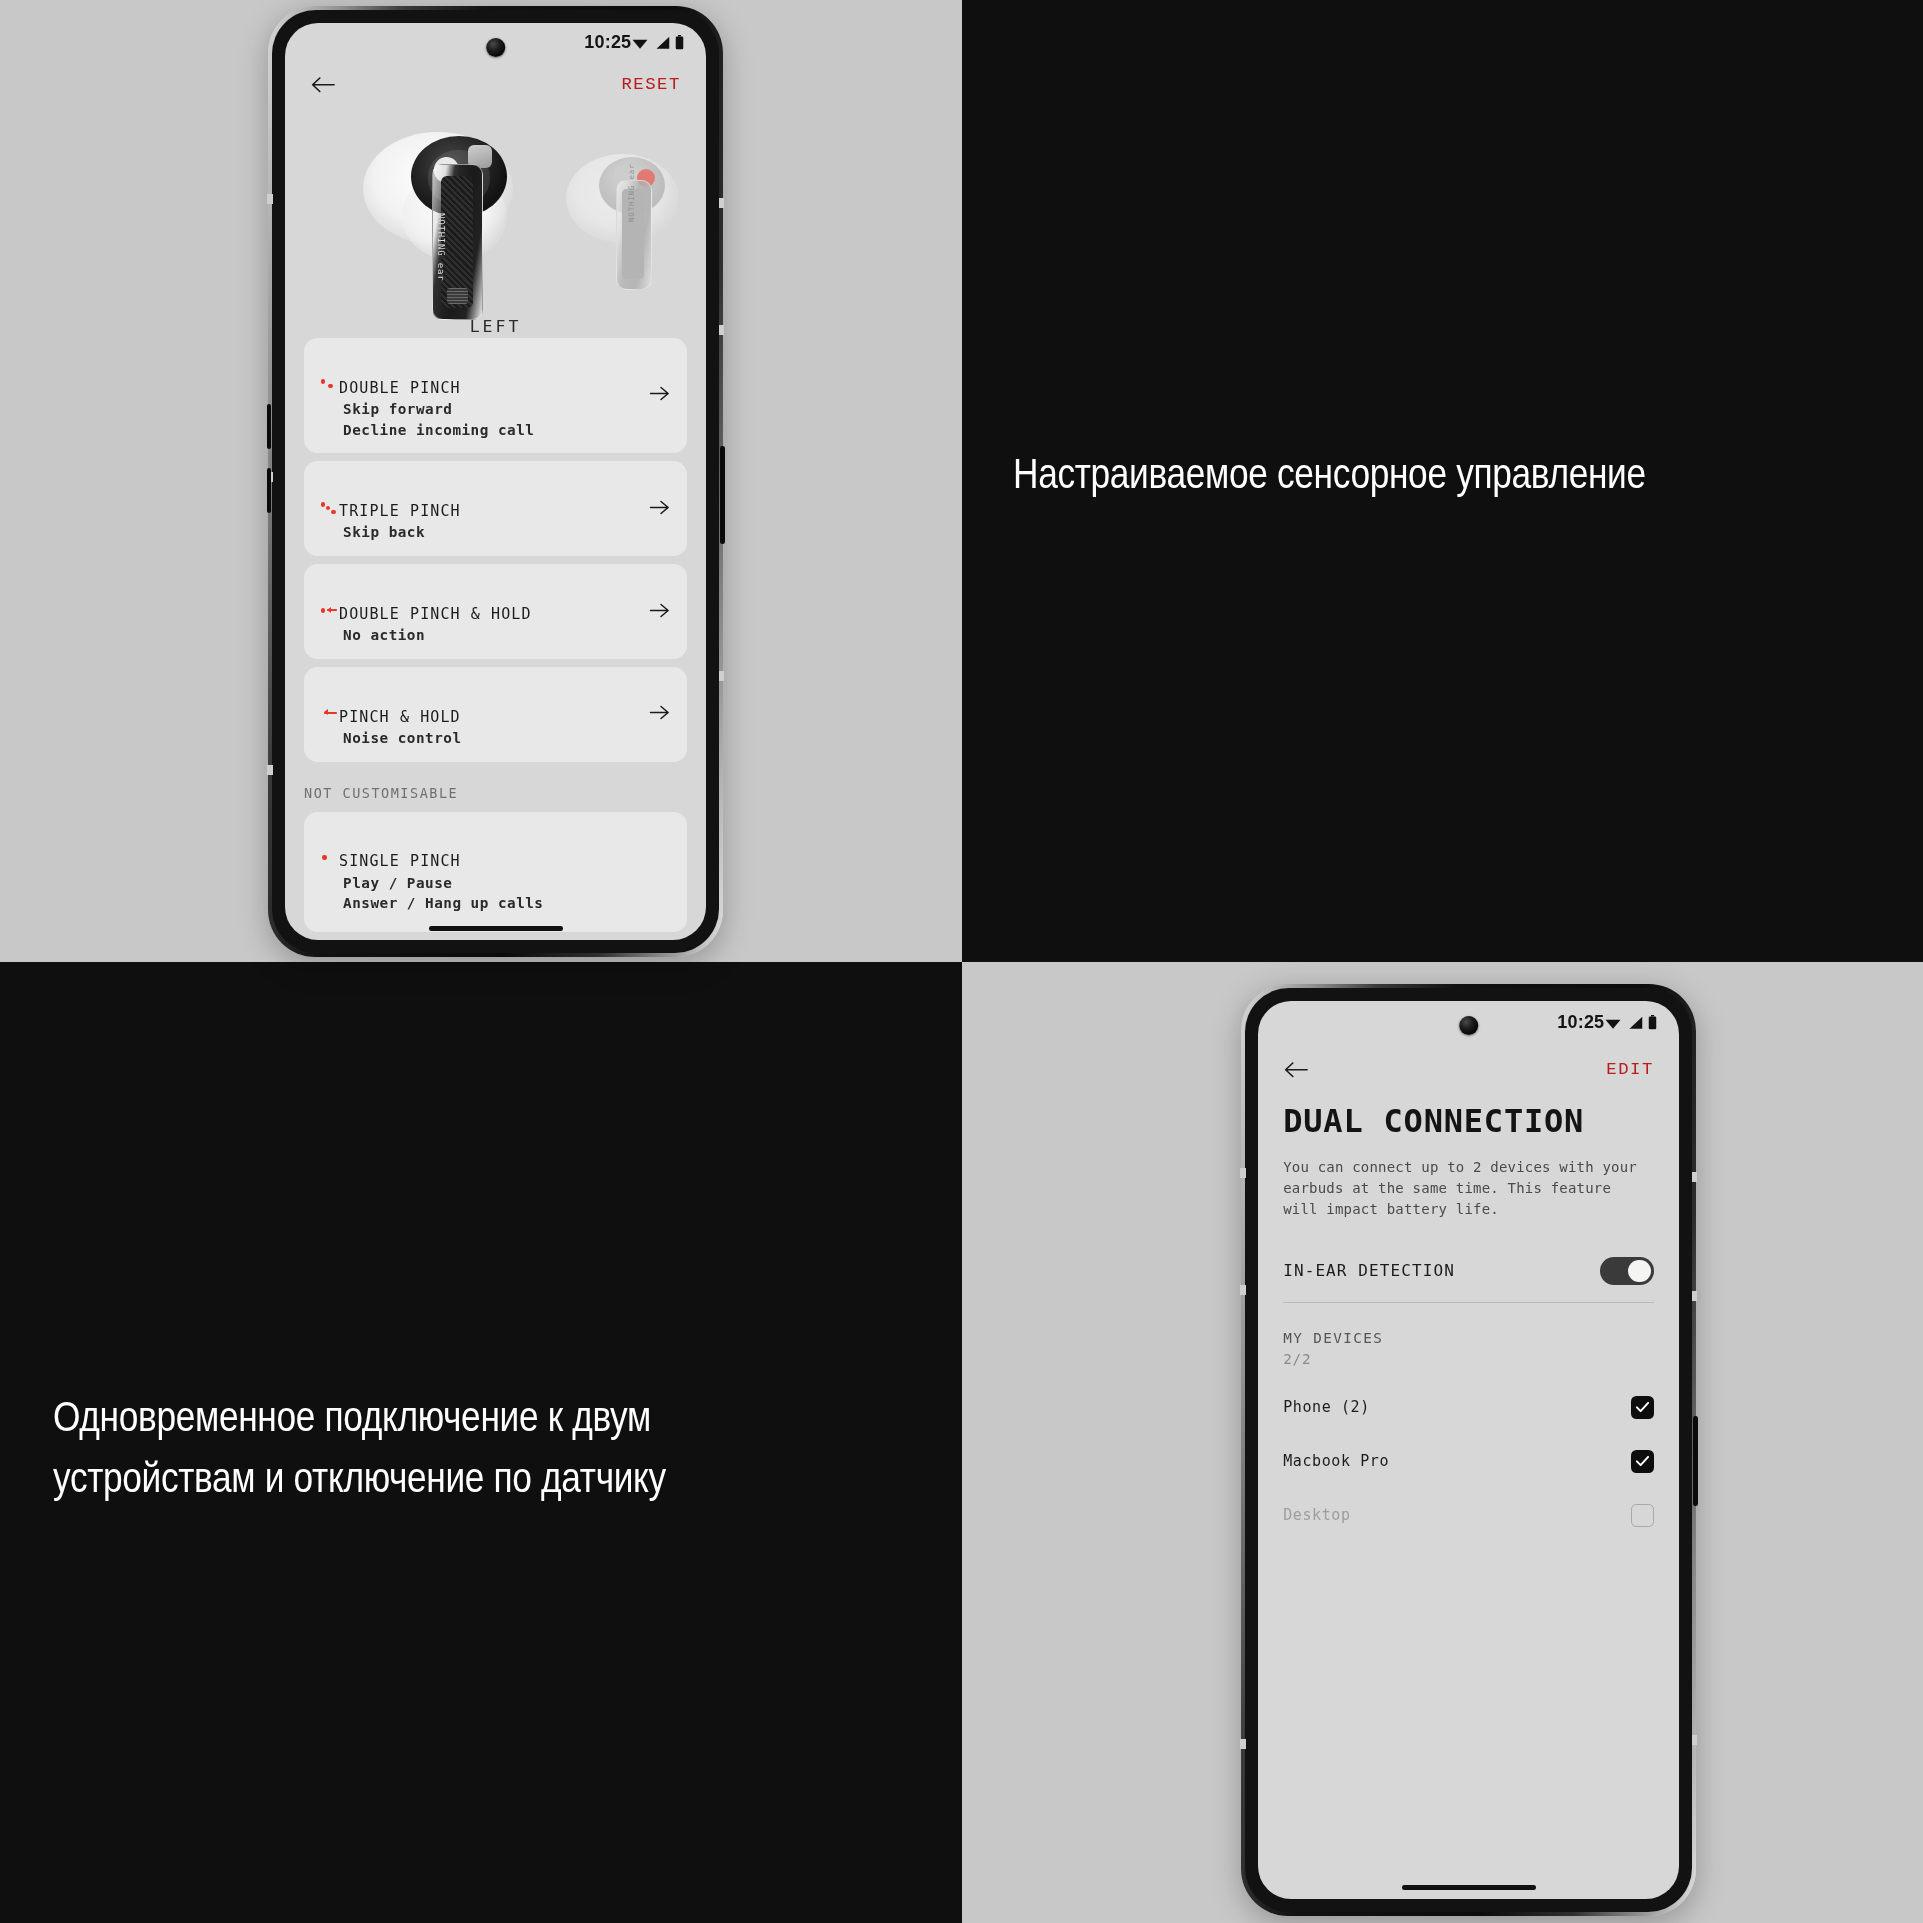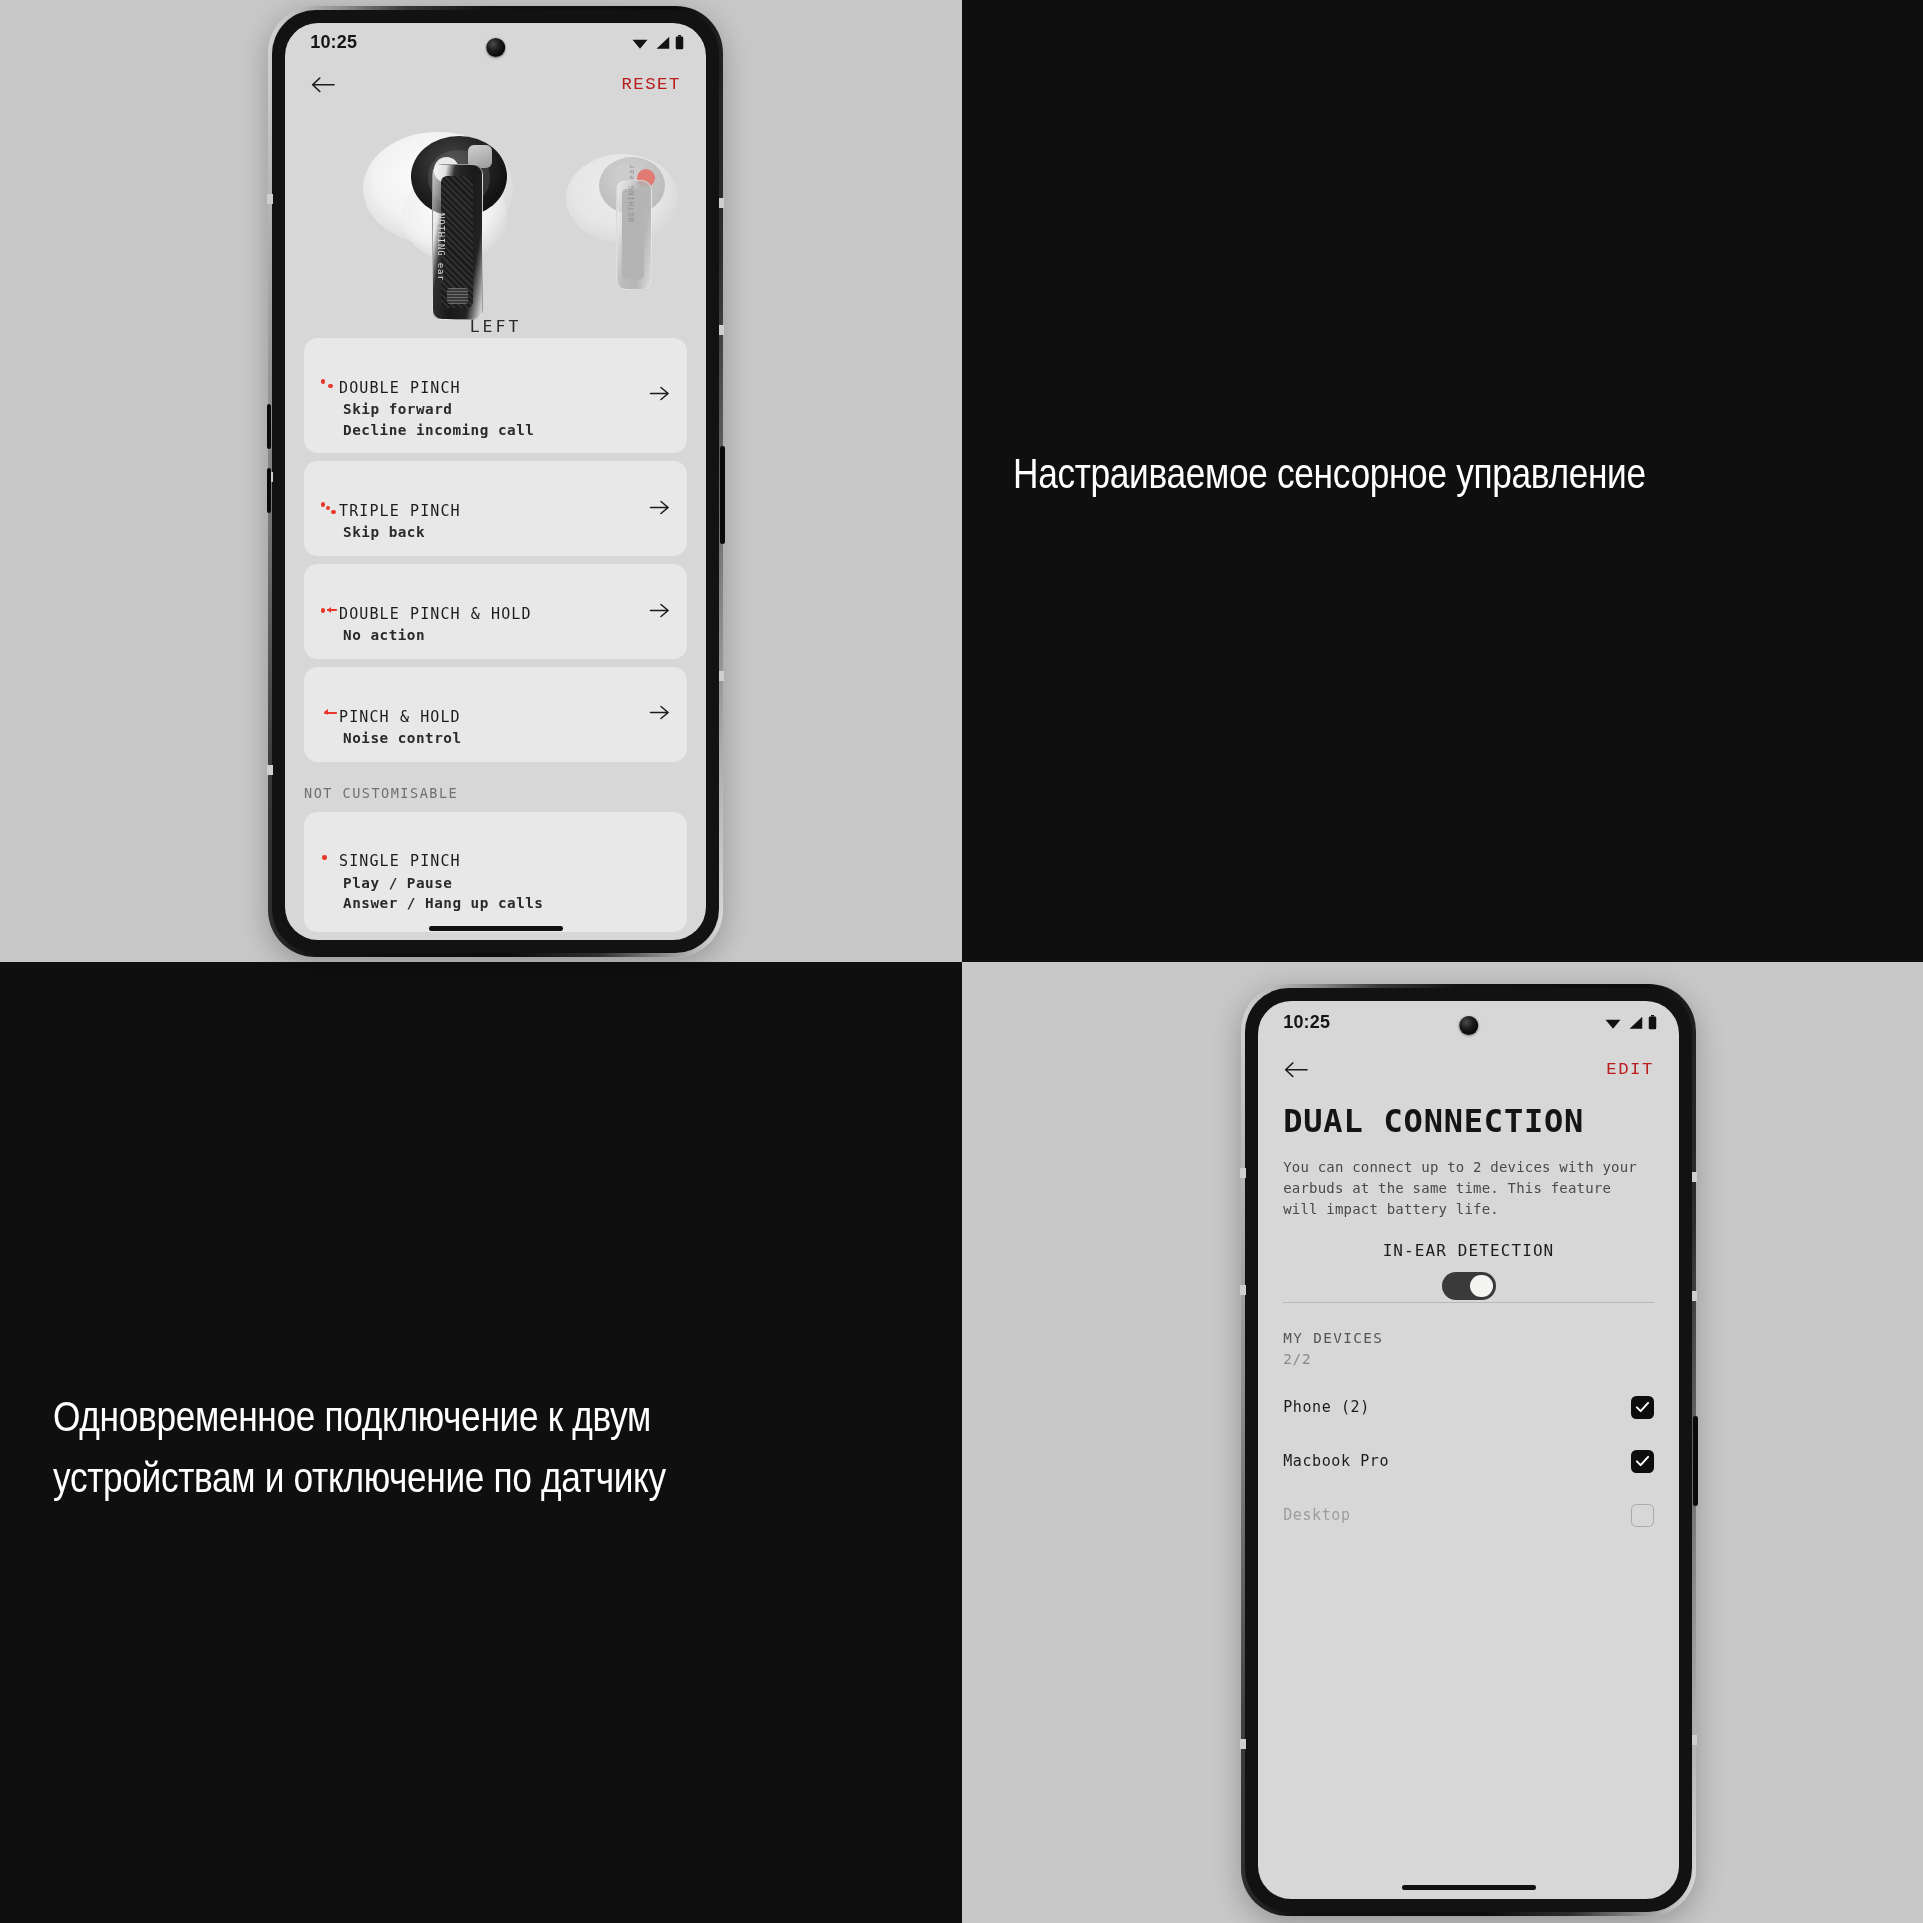--- a/index.html
+++ b/index.html
@@ -84,21 +84,21 @@
   #phone-gestures { left: 268px; top: 6px; width: 455px; height: 951px; }
   
   #phone-dual { left: 1241px; top: 984px; width: 455px; height: 932px; }
 
   
   .statusbar {
     position: relative;
     height: 44px;
     display: flex;
     align-items: center;
-    justify-content: space-between;
+    justify-content: flex-end;
     padding: 0 22.5px 0 25.6px;
   }
   .clock {
     font-family: "Liberation Sans", sans-serif;
     font-weight: 700;
     font-size: 18px;
     color: #141414;
     letter-spacing: 0.2px;
   }
   .punchhole {
@@ -240,21 +240,20 @@
     font-size: 14px;
     line-height: 1.52;
     letter-spacing: 0.2px;
     color: #4a4a4a;
   }
   .dc-row {
     display: flex;
     align-items: center;
     justify-content: space-between;
     height: 59px;
-    flex-direction: column;
   }
   .dc-row-label {
     font-family: "DejaVu Sans Mono", monospace;
     font-size: 16px;
     letter-spacing: 1.1px;
     color: #1c1c1c;
   }
   .toggle {
     width: 54px; height: 28.6px;
     border-radius: 14.3px;

